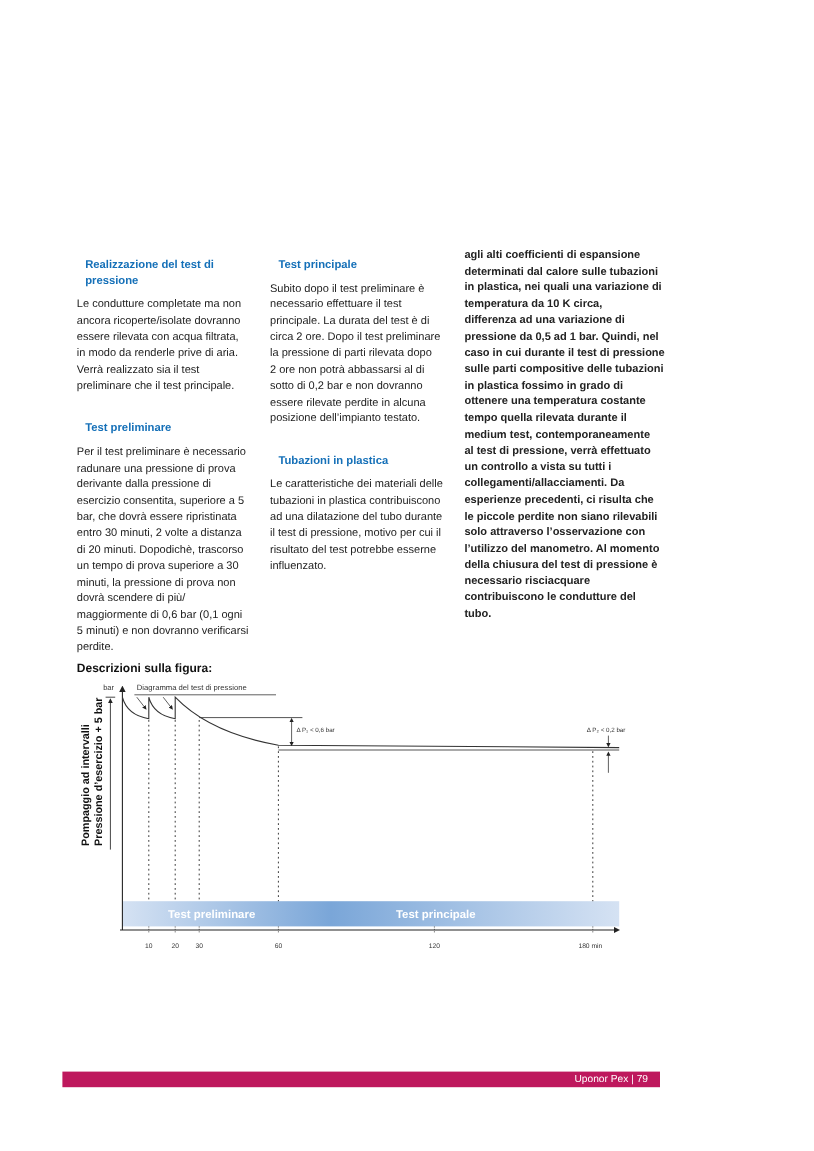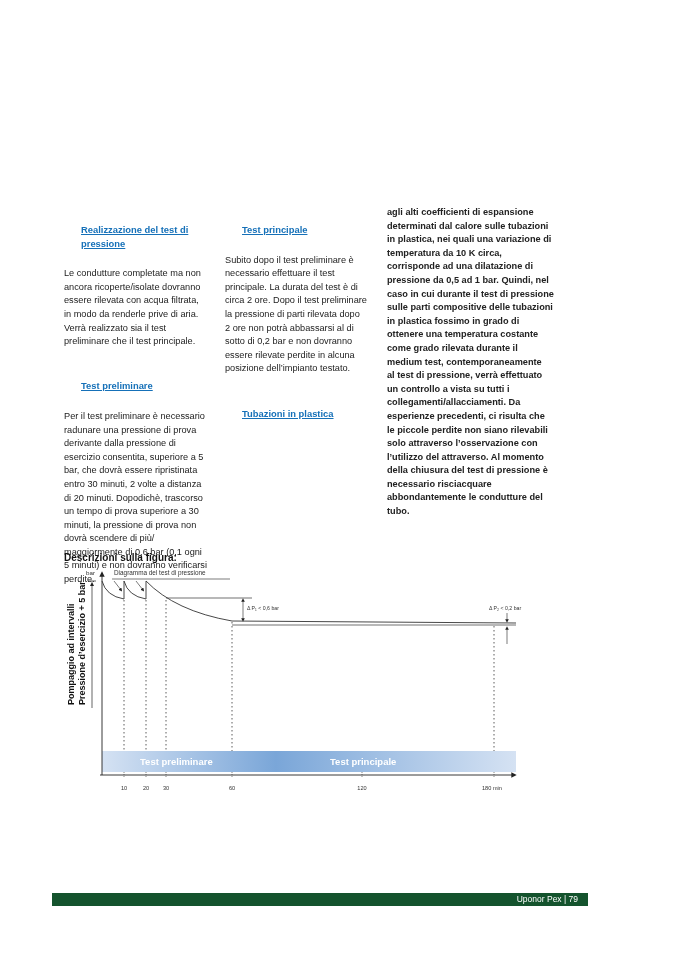--- a/index.html
+++ b/index.html
@@ -3,25 +3,25 @@
 <meta charset="utf-8">
 <style>
   html, body { margin: 0; padding: 0; background: #ffffff; }
   body { width: 678px; height: 959px; position: relative; overflow: hidden;
          font-family: "Liberation Sans", sans-serif; color: #222; }
   .col { position: absolute; top: 206px; font-size: 9.2px; line-height: 13.6px; }
   .col1 { left: 64px; width: 160px; }
   .col2 { left: 225px; width: 160px; }
   .col3 { left: 387px; width: 168px; font-weight: bold; }
   .col p { margin: 0; }
-  .col h3 { margin: 17px; font-size: 9.4px; line-height: 13.6px; color: #1570b8; font-weight: bold; text-decoration: underline; }
+  .col h3 { margin: 7px; font-size: 9.4px; line-height: 13.6px; color: #1570b8; font-weight: bold; }
   .gap { height: 13.6px; }
   .fig-title { position: absolute; left: 64px; top: 552px; font-size: 10px; font-weight: bold; color: #111; margin: 0; }
   svg.diagram { position: absolute; left: 0; top: 0; }
-  .footer-bar { position: absolute; left: 52px; top: 893px; width: 536px; height: 13px; background: #14532d; }
+  .footer-bar { position: absolute; left: 52px; top: 893px; width: 498px; height: 13px; background: #be185d; }
   .footer-text { position: absolute; right: 10px; top: 0; line-height: 13px; font-size: 8.5px; color: #ffffff; }
 </style>
 </head>
 <body>
 
 <div class="col col1">
   <h3 style="width:120px">Realizzazione del test di pressione</h3>
   <div>
     <p>Le condutture completate ma non</p>
     <p>ancora ricoperte/isolate dovranno</p>
@@ -57,47 +57,55 @@
     <p>principale. La durata del test è di</p>
     <p>circa 2 ore. Dopo il test preliminare</p>
     <p>la pressione di parti rilevata dopo</p>
     <p>2 ore non potrà abbassarsi al di</p>
     <p>sotto di 0,2 bar e non dovranno</p>
     <p>essere rilevate perdite in alcuna</p>
     <p>posizione dell’impianto testato.</p>
   </div>
   <div class="gap"></div>
   <h3>Tubazioni in plastica</h3>
+  <div>
+    <p>Le caratteristiche dei materiali delle</p>
+    <p>tubazioni in plastica contribuiscono</p>
+    <p>ad una dilatazione del tubo durante</p>
+    <p>il test di pressione, motivo per cui il</p>
+    <p>risultato del test potrebbe esserne</p>
+    <p>influenzato.</p>
+  </div>
   <div class="gap"></div>
 </div>
 
 <div class="col col3">
   <div>
     <p>agli alti coefficienti di espansione</p>
     <p>determinati dal calore sulle tubazioni</p>
     <p>in plastica, nei quali una variazione di</p>
     <p>temperatura da 10 K circa,</p>
-    <p>corrisponde ad una dilatazione di</p>
+    <p>differenza ad una variazione di</p>
     <p>pressione da 0,5 ad 1 bar. Quindi, nel</p>
     <p>caso in cui durante il test di pressione</p>
     <p>sulle parti compositive delle tubazioni</p>
     <p>in plastica fossimo in grado di</p>
     <p>ottenere una temperatura costante</p>
-    <p>come grado rilevata durante il</p>
+    <p>tempo quella rilevata durante il</p>
     <p>medium test, contemporaneamente</p>
     <p>al test di pressione, verrà effettuato</p>
     <p>un controllo a vista su tutti i</p>
     <p>collegamenti/allacciamenti. Da</p>
     <p>esperienze precedenti, ci risulta che</p>
     <p>le piccole perdite non siano rilevabili</p>
     <p>solo attraverso l’osservazione con</p>
-    <p>l’utilizzo del attraverso. Al momento</p>
+    <p>l’utilizzo del manometro. Al momento</p>
     <p>della chiusura del test di pressione è</p>
     <p>necessario risciacquare</p>
-    <p>abbondantemente le condutture del</p>
+    <p>contribuiscono le condutture del</p>
     <p>tubo.</p>
   </div>
 </div>
 
 <p class="fig-title">Descrizioni sulla figura:</p>
 
 <svg class="diagram" width="678" height="959" xmlns="http://www.w3.org/2000/svg">
   <defs>
     <linearGradient id="phaseGrad" x1="0" y1="0" x2="1" y2="0">
       <stop id="grad-stop-a" offset="0" stop-color="#d5e2f3"></stop>

